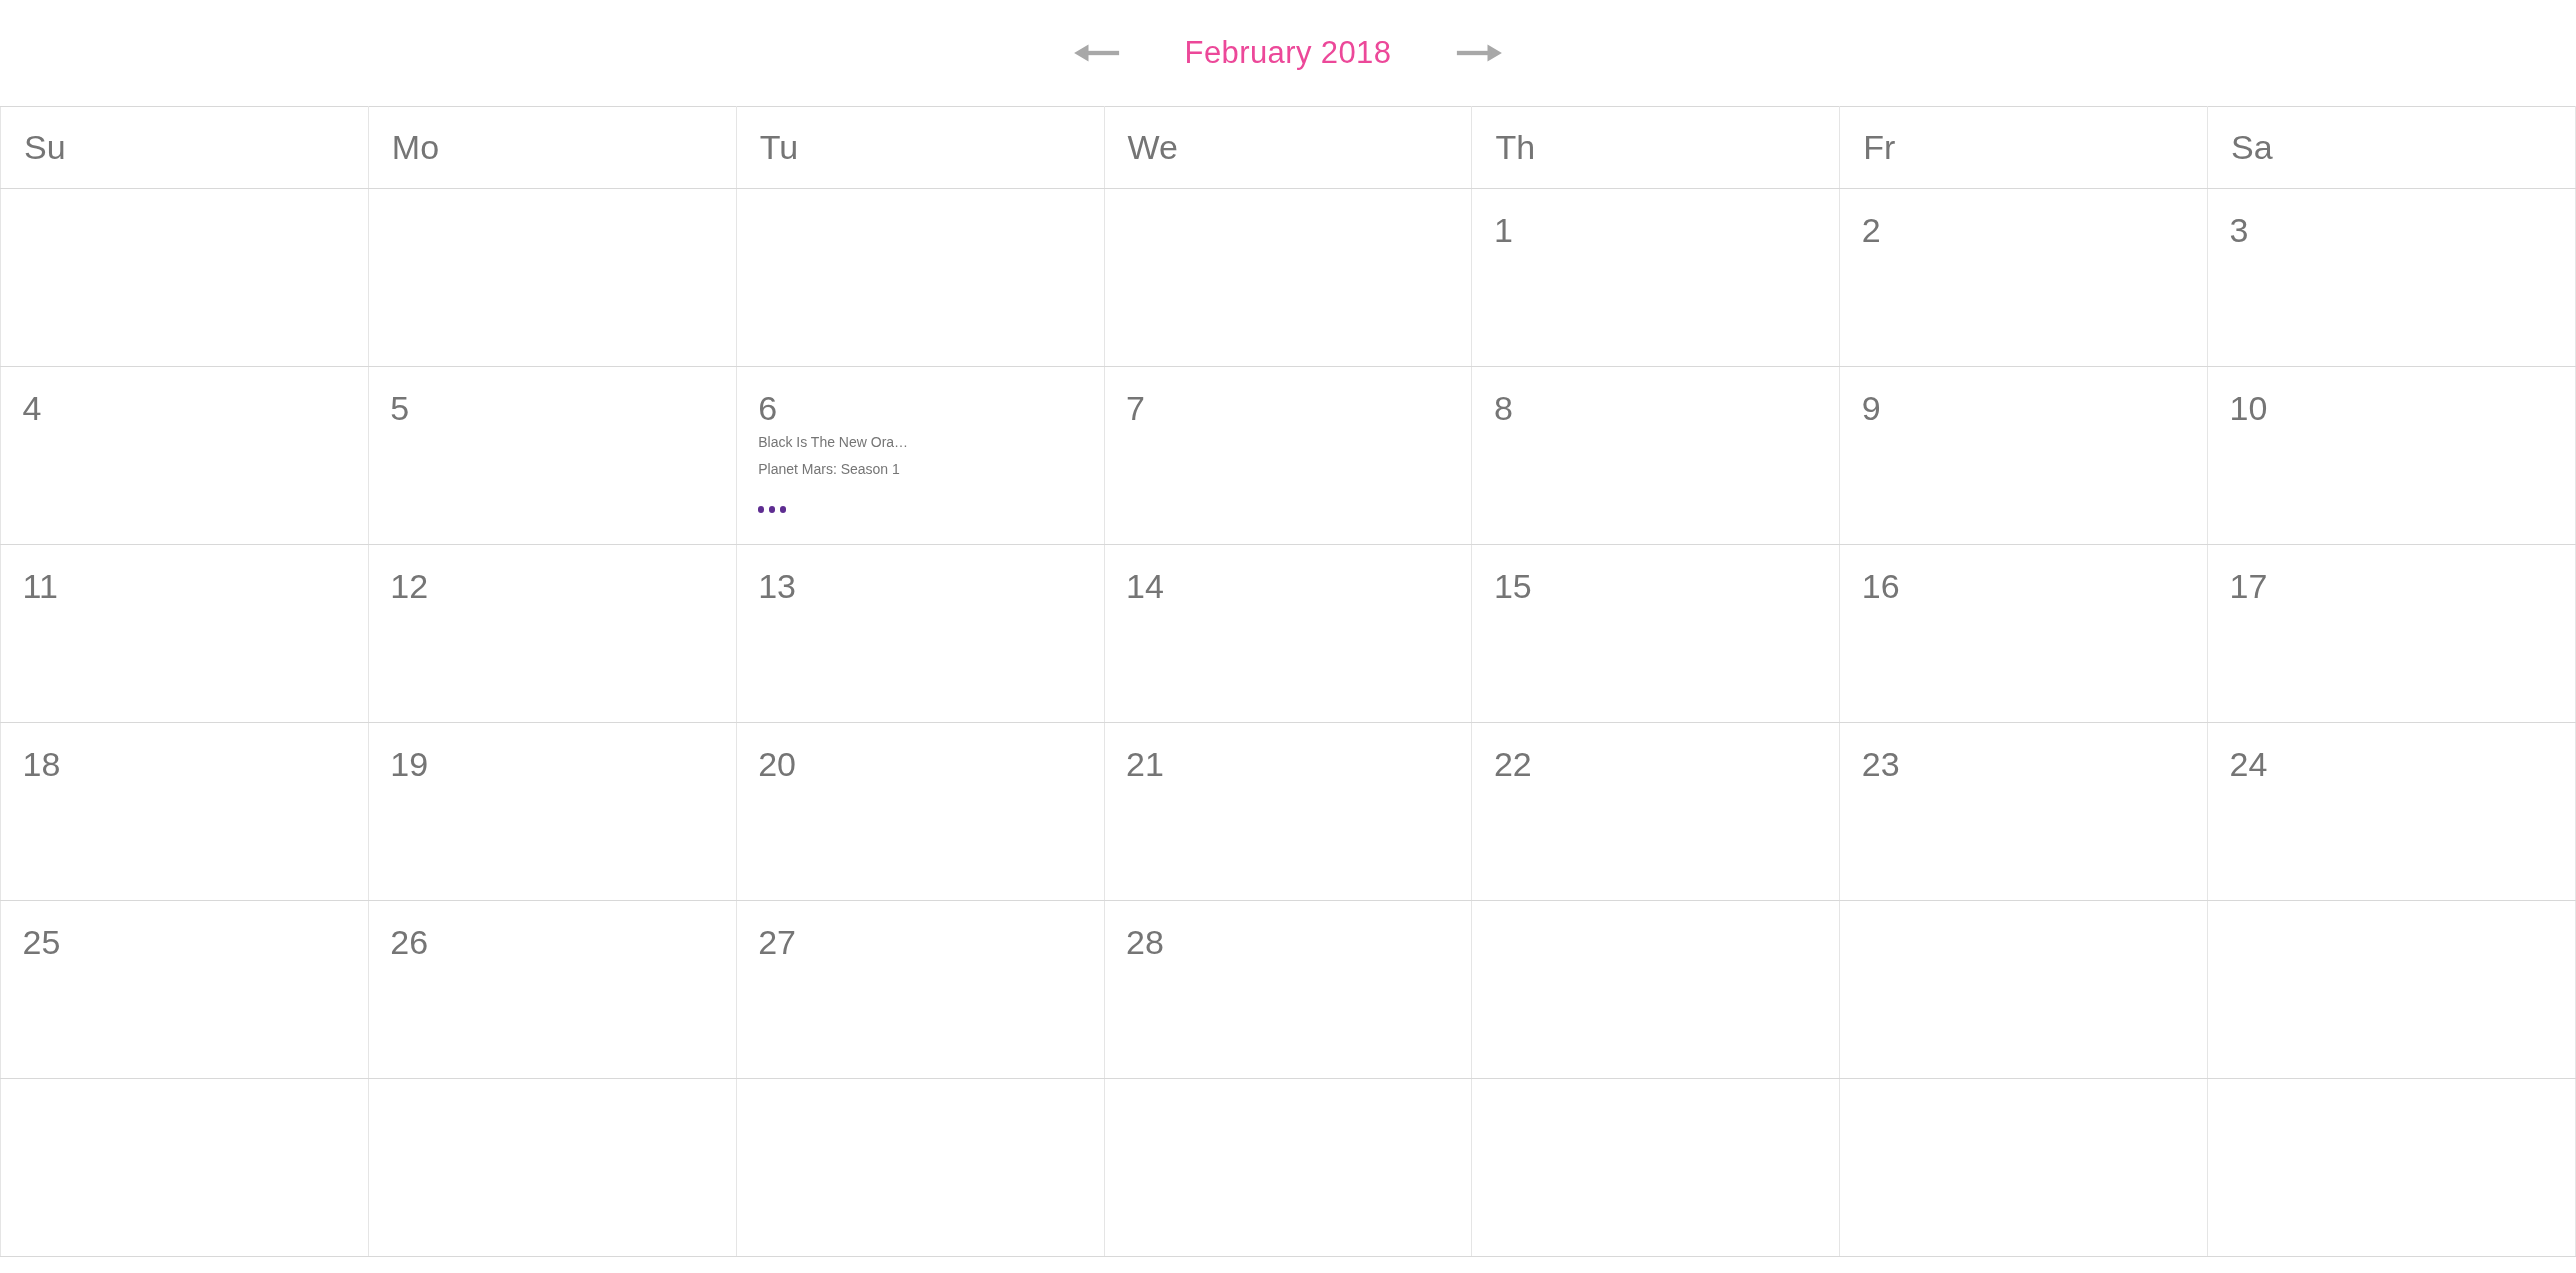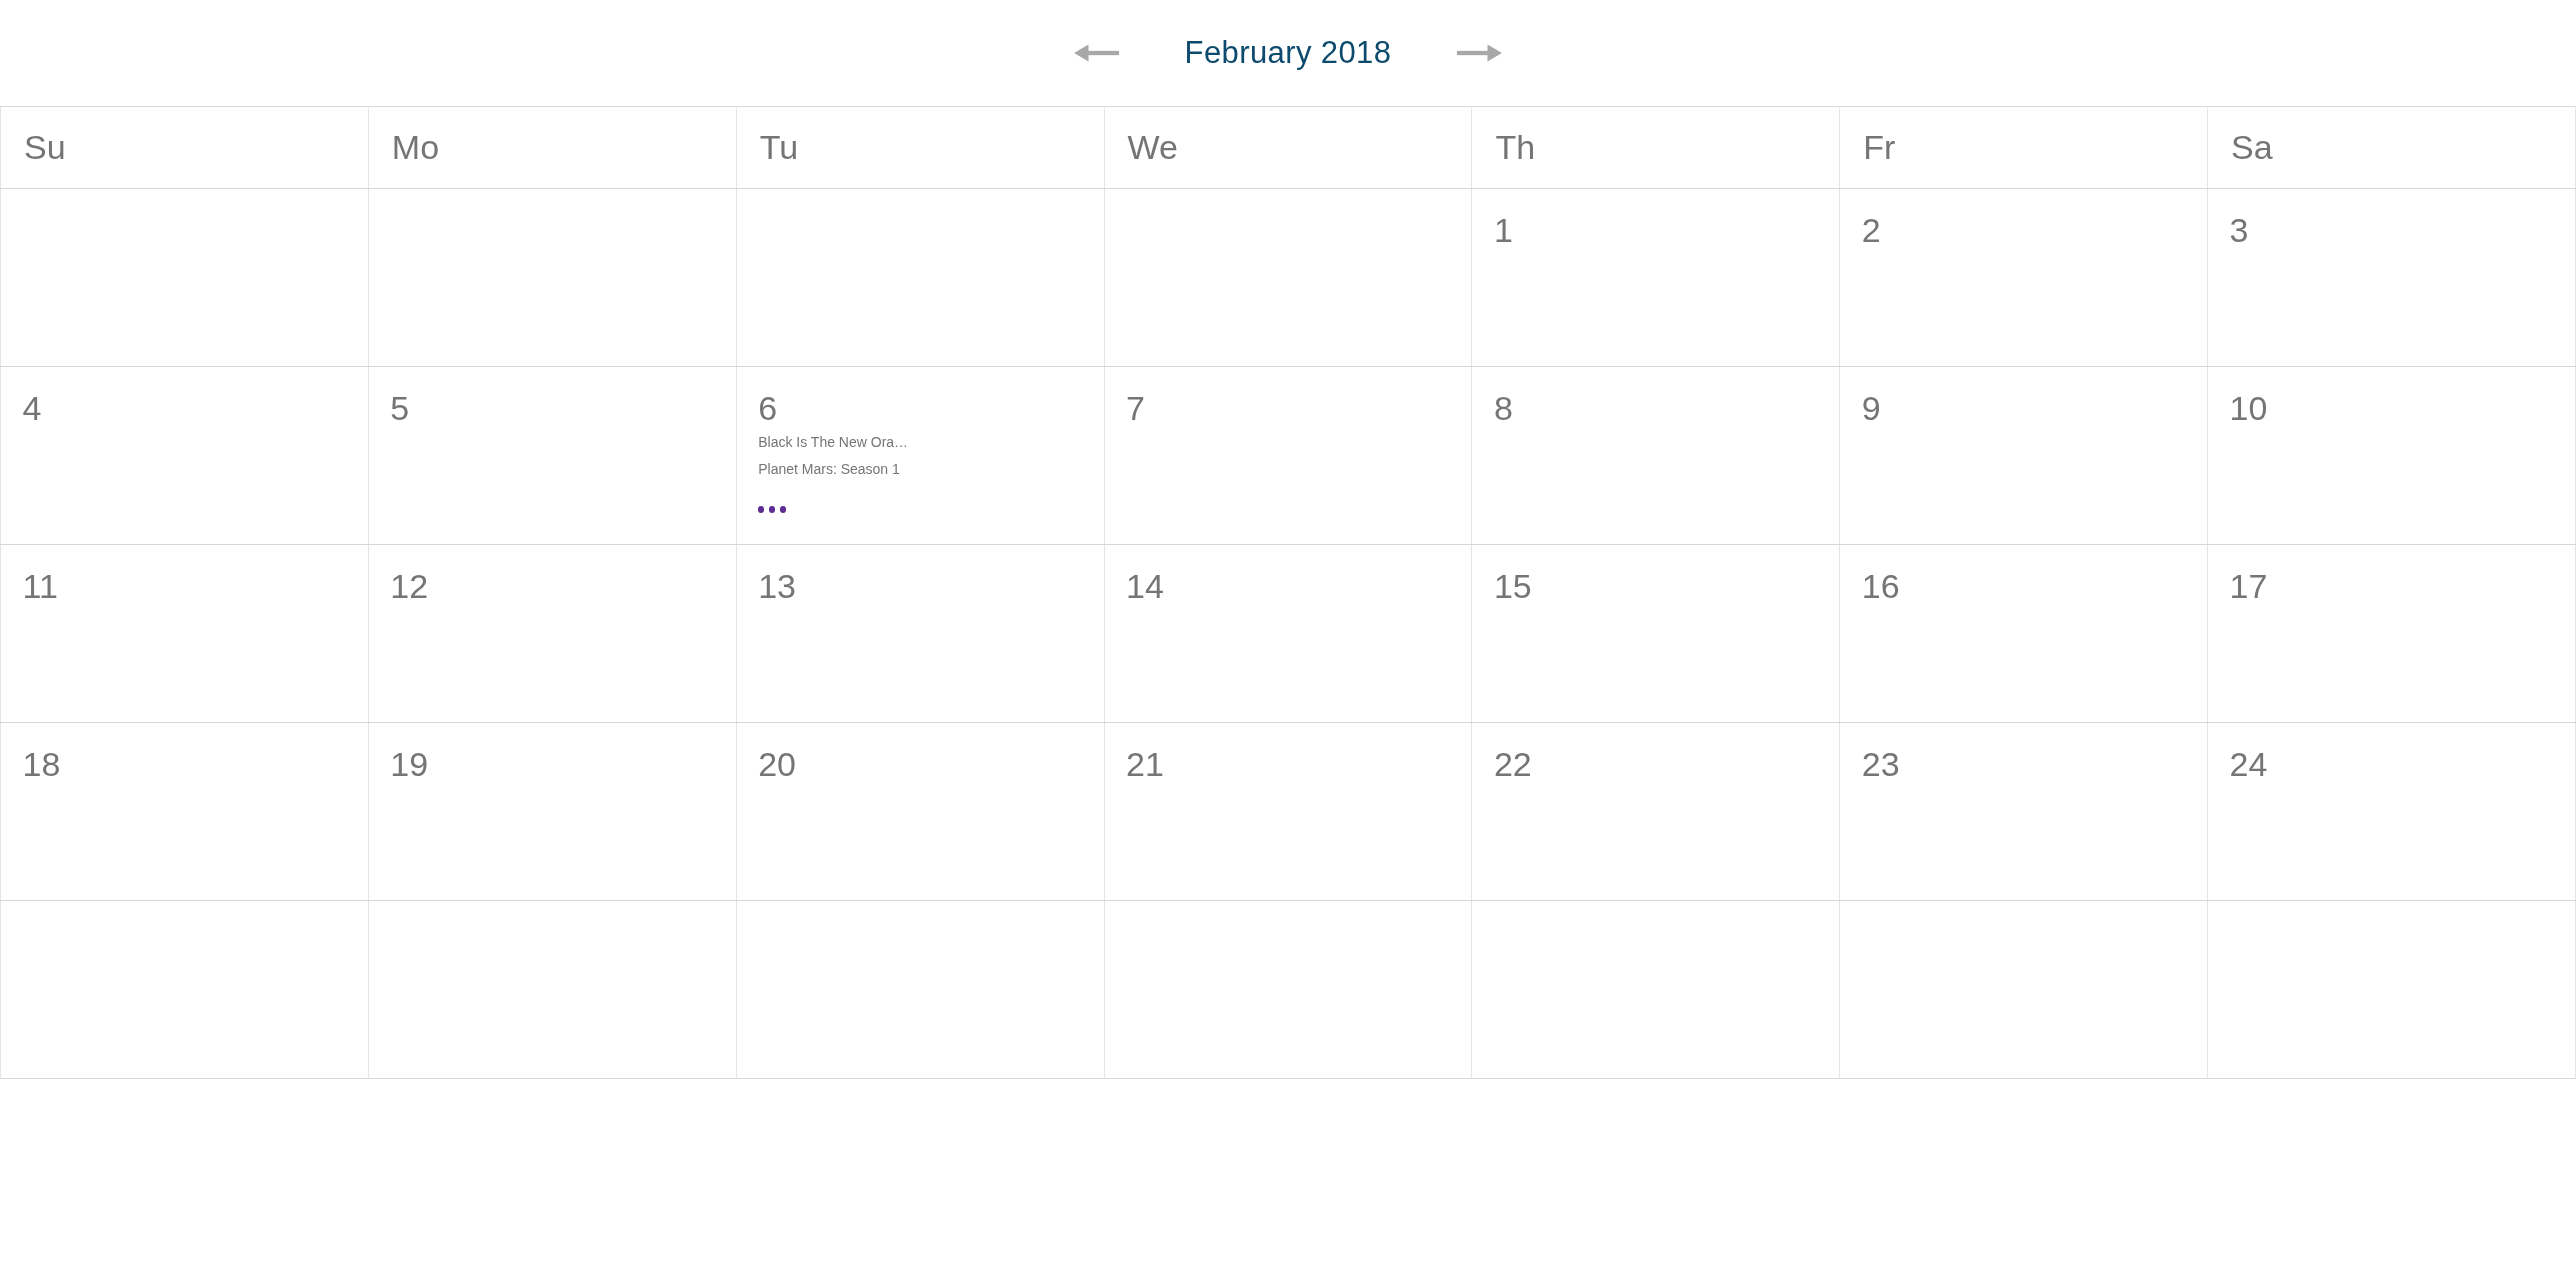--- a/index.html
+++ b/index.html
@@ -27,21 +27,21 @@
     align-items: center;
     justify-content: center;
     background: none;
     border: none;
     padding: 0;
     cursor: pointer;
   }
   .nav-btn svg { display: block; }
   .month-title {
     font-size: 31px;
-    color: #0c4a6e;
+    color: #ec4899;
     letter-spacing: 0.4px;
     white-space: nowrap;
   }
   
   table.calendar {
     width: 2576px;
     border-collapse: collapse;
     table-layout: fixed;
   }
   table.calendar th, table.calendar td {
@@ -216,20 +216,37 @@
           <div class="date-number">22</div>
         </td>
         <td>
           <div class="date-number">23</div>
         </td>
         <td>
           <div class="date-number">24</div>
         </td>
       </tr>
       <tr>
+        <td>
+          <div class="date-number">25</div>
+        </td>
+        <td>
+          <div class="date-number">26</div>
+        </td>
+        <td>
+          <div class="date-number">27</div>
+        </td>
+        <td>
+          <div class="date-number">28</div>
+        </td>
+        <td></td>
+        <td></td>
+        <td></td>
+      </tr>
+      <tr>
         <td></td>
         <td></td>
         <td></td>
         <td></td>
         <td></td>
         <td></td>
         <td></td>
       </tr>
     </tbody>
 </table>

